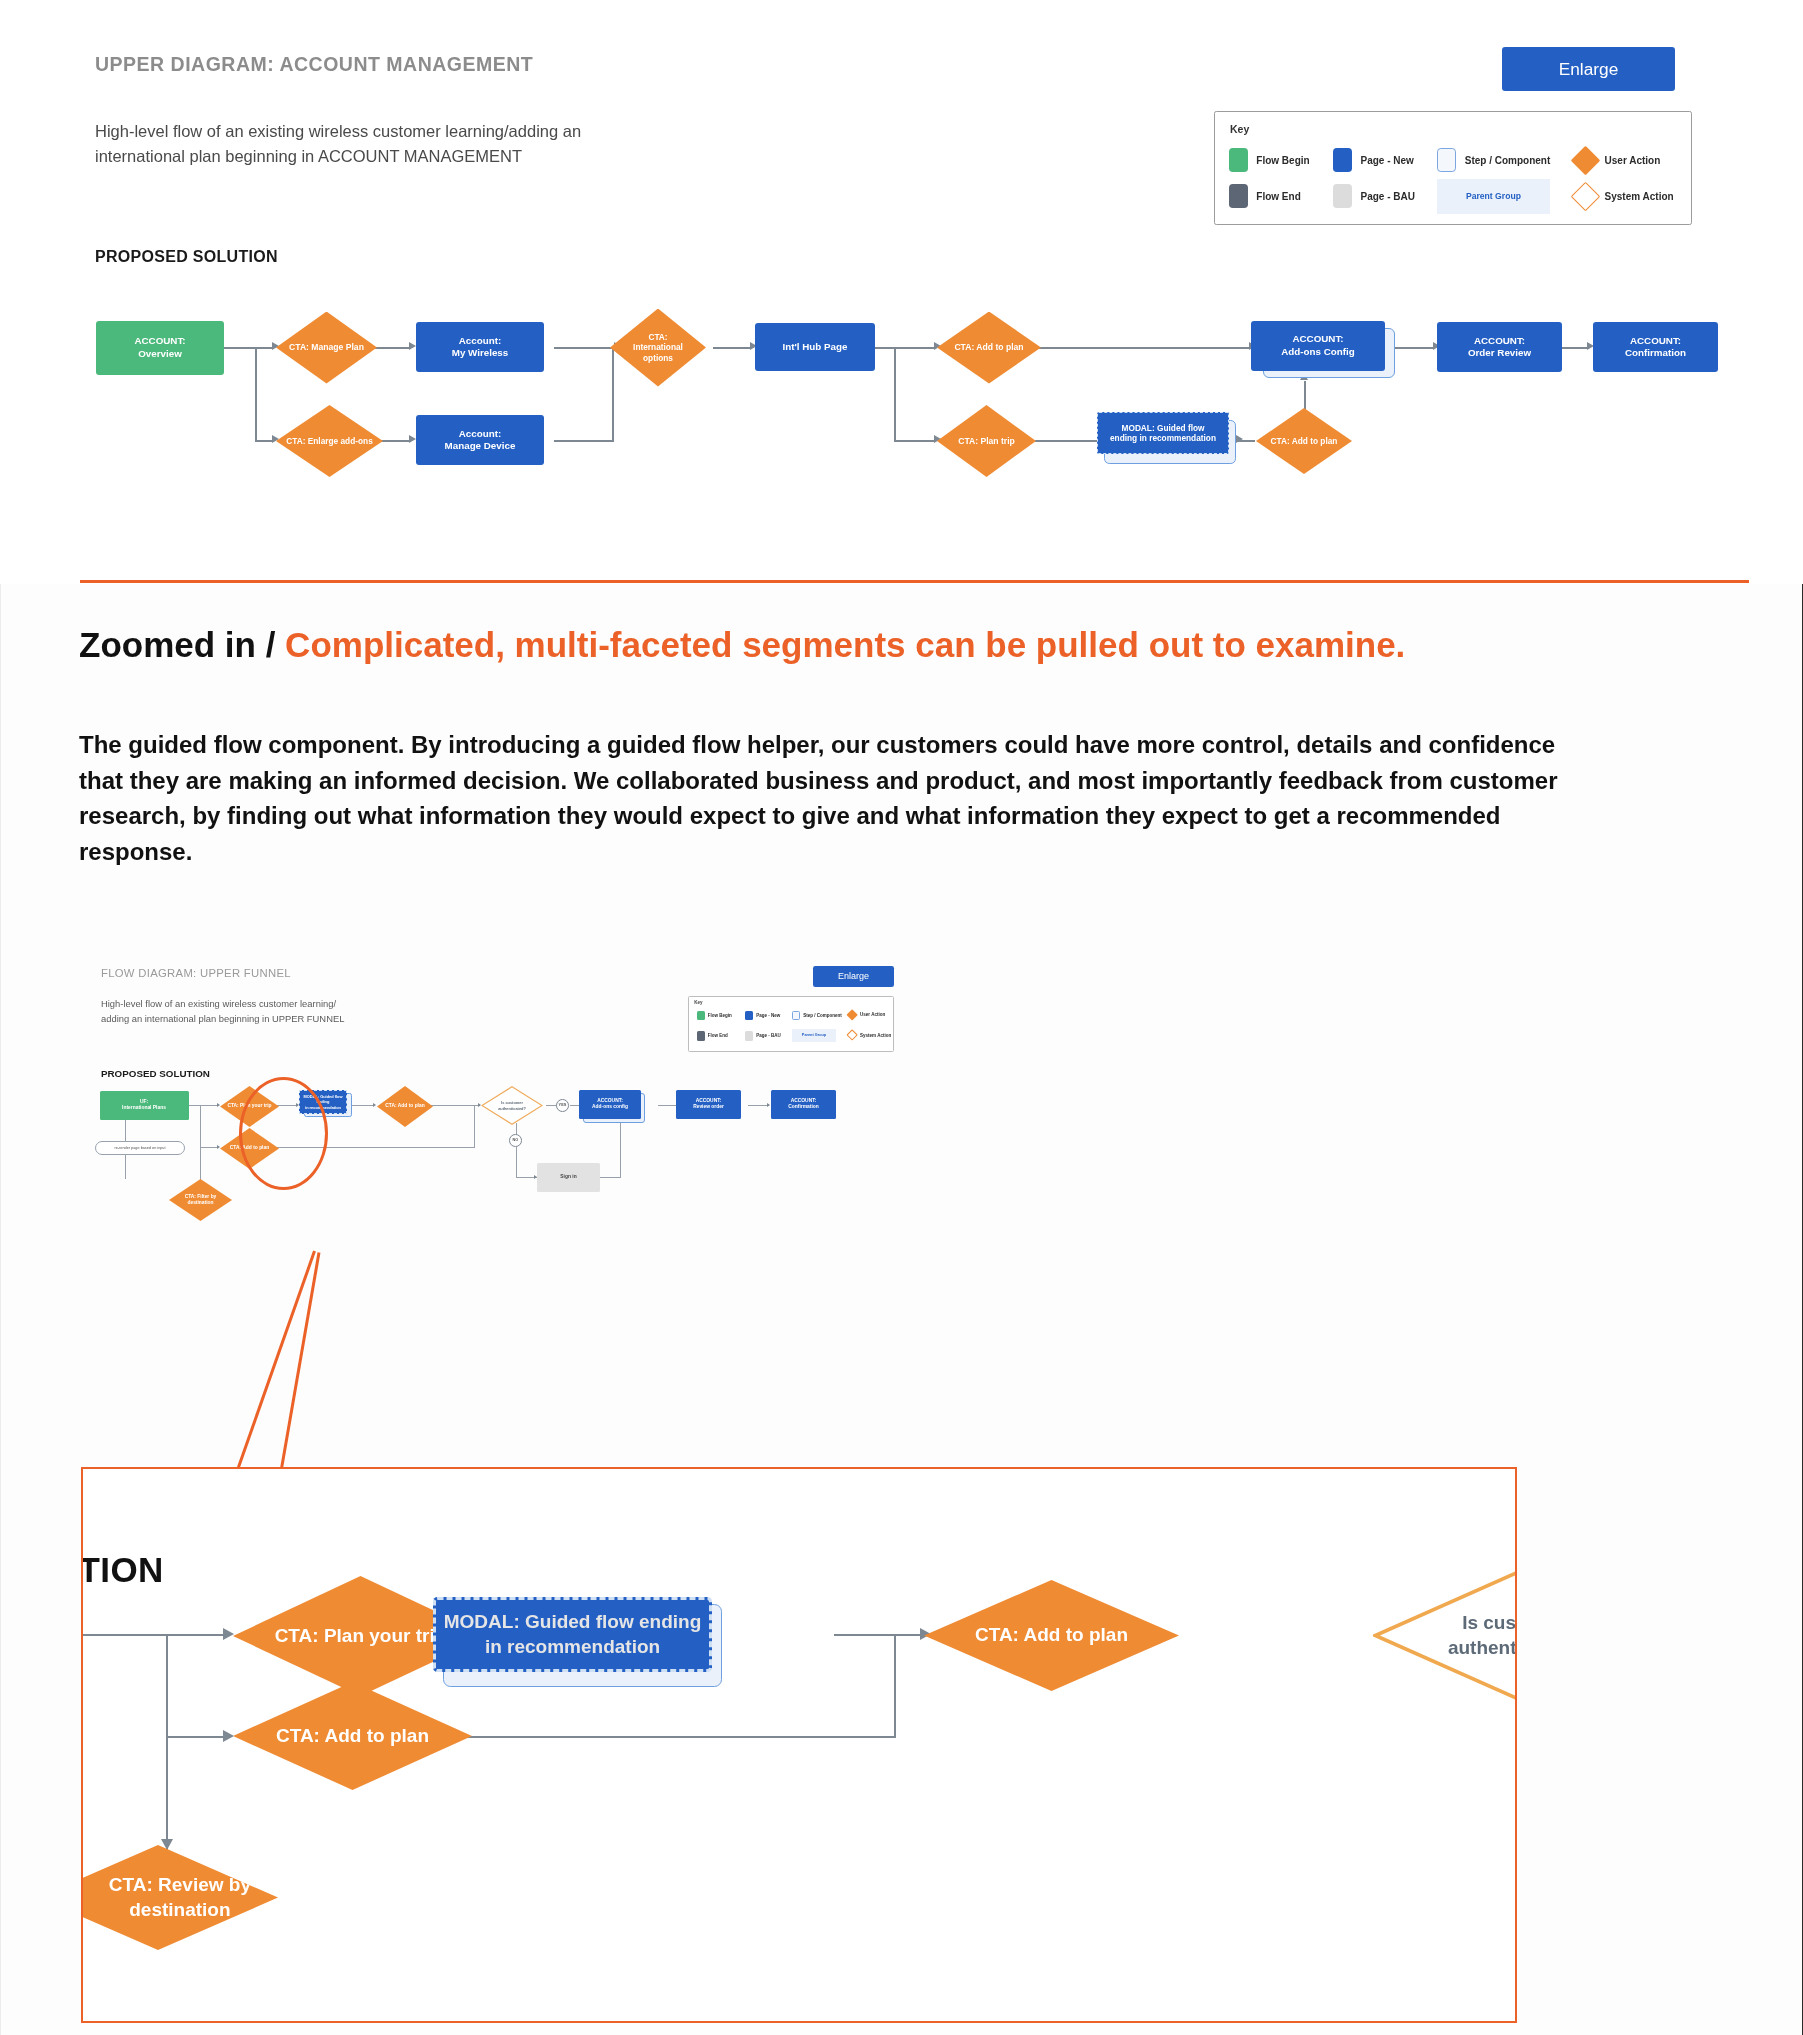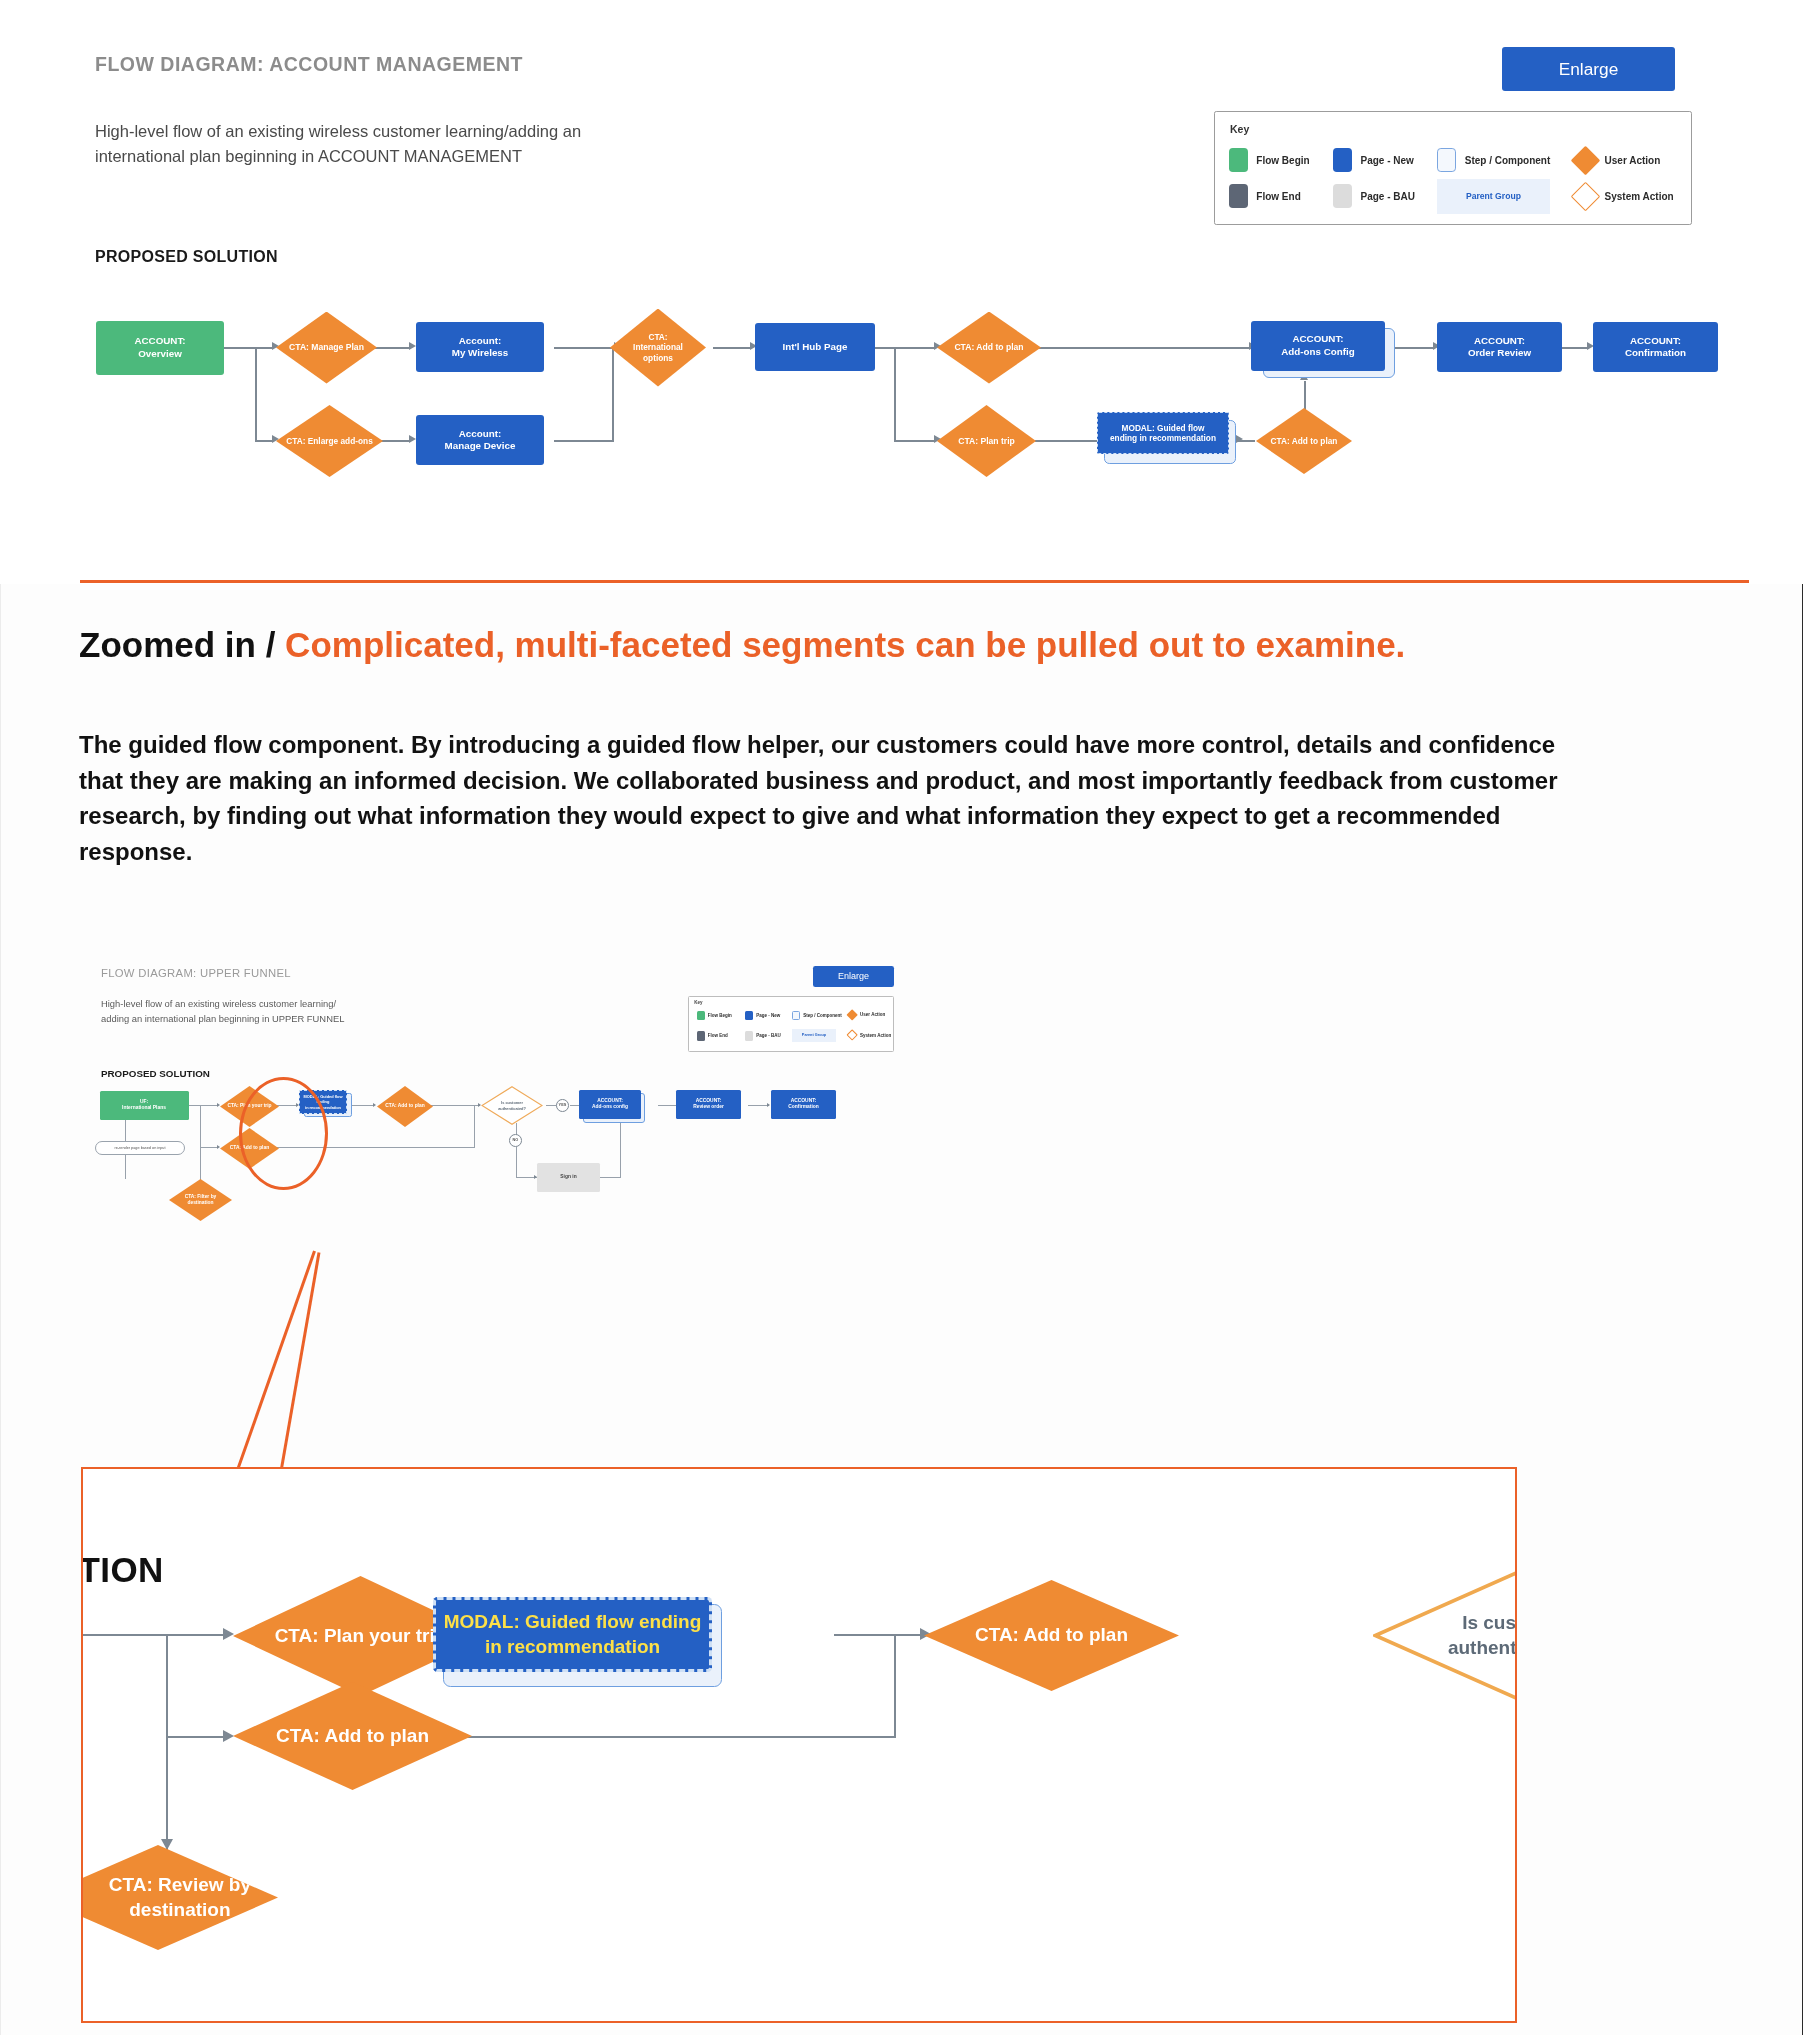--- a/index.html
+++ b/index.html
@@ -115,21 +115,21 @@
   .bigpanel {
     position:absolute; left:80px; top:883px; width:1436px; height:556px;
     border:2.3px solid #eb6128; background:#fff; overflow:hidden;
   }
   .big-tion { position:absolute; left:-4.5px; top:81px; font-size:35px; font-weight:bold; color:#111; letter-spacing:0.4px; }
   .bnode { position:absolute; display:flex; align-items:center; justify-content:center;
            text-align:center; color:#fff; font-weight:bold; line-height:1.28; }
   .bdiamond { background:#ef8b33; font-size:19px; }
   .bmodal {
     background:#2460c4; border:3px dashed #cfe0f5; border-radius:4.5px;
-    color:#fde047; font-size:19px;
+    color:#e5e5e5; font-size:19px;
   }
   .bmodal-shadow { position:absolute; background:#eaf1fb; border:1.5px solid #6e9fe0; border-radius:7.5px; }
   .bcircle { position:absolute; border:1.9px solid #7d8893; border-radius:50%; background:#fff;
              color:#5d6a77; font-size:15px; font-weight:bold;
              display:flex; align-items:center; justify-content:center; }
   .bgray { position:absolute; background:#e4e4e4; color:#4b4b4b; font-size:20px; font-weight:bold;
            display:flex; align-items:center; }
   .line-h { position:absolute; height:2.3px; background:#7d8893; }
   .line-v { position:absolute; width:2.3px; background:#7d8893; }
   .arrow-r { position:absolute; width:0; height:0; border-top:6.8px solid transparent;
@@ -148,21 +148,21 @@
               border-bottom:4.5px solid transparent; border-left:7.5px solid #7d8893; }
   .farrow-u { position:absolute; width:0; height:0; border-left:4.5px solid transparent;
               border-right:4.5px solid transparent; border-bottom:7.5px solid #7d8893; }
   .diamond-shape { clip-path: polygon(50% 0%, 100% 50%, 50% 100%, 0% 50%); }
 </style>
 </head>
 <body>
 
 <div class="top-section">
 
-  <div class="top-title">FLOW DIAGRAM: ACCOUNT MANAGEMENT</div>
+  <div class="top-title">UPPER DIAGRAM: ACCOUNT MANAGEMENT</div>
   <div class="top-desc">High-level flow of an existing wireless customer learning/adding an international plan beginning in ACCOUNT MANAGEMENT</div>
 
   <button class="enlarge-btn">Enlarge</button>
 
   <div class="key-box">
     <div class="key-title">Key</div>
     <div class="key-grid">
       <div class="key-row">
         <div class="key-cell">
           <div class="key-swatch" style="background:#4cb97c"></div>

